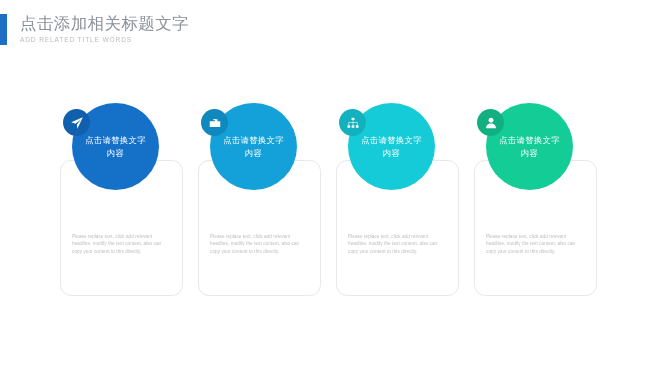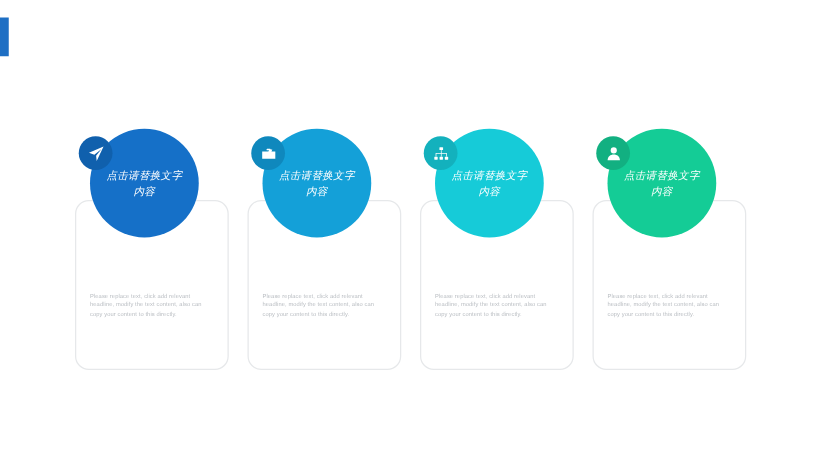--- a/index.html
+++ b/index.html
@@ -120,21 +120,20 @@
     text-align: center;
     box-sizing: border-box;
   }
   .circle-label {
     font-size: 8.4px;
     line-height: 12.5px;
     color: #ffffff;
     width: 62px;
     letter-spacing: 0.3px;
     font-weight: 400;
-    font-style: italic;
   }
 
   .badge {
     position: absolute;
     left: 15px;
     top: 6px;
     width: 27px;
     height: 27px;
     border-radius: 50%;
     display: flex;
@@ -146,20 +145,24 @@
     display: block;
   }
 </style>
 </head>
 <body>
 
 <div id="slide">
 
   <div class="title-block">
     <div class="title-bar" style="background: rgb(30, 111, 196);"></div>
+    <div class="title-texts">
+      <div class="title-main" style="color: rgb(139, 145, 153);">点击添加相关标题文字</div>
+      <div class="title-sub" style="color: rgb(183, 188, 194);">ADD RELATED TITLE WORDS</div>
+    </div>
   </div>
 
   <div class="columns">
 
     <div class="column col-0">
       <div class="card" style="border-color: rgb(230, 232, 234);">
         <div class="card-text" style="color: rgb(185, 189, 194);">Please replace text, click add relevant headline, modify the text content, also can copy your content to this directly.</div>
       </div>
       <div class="circle" id="circle-0" style="background: rgb(21, 112, 200);">
         <div class="circle-label">点击请替换文字内容</div>

